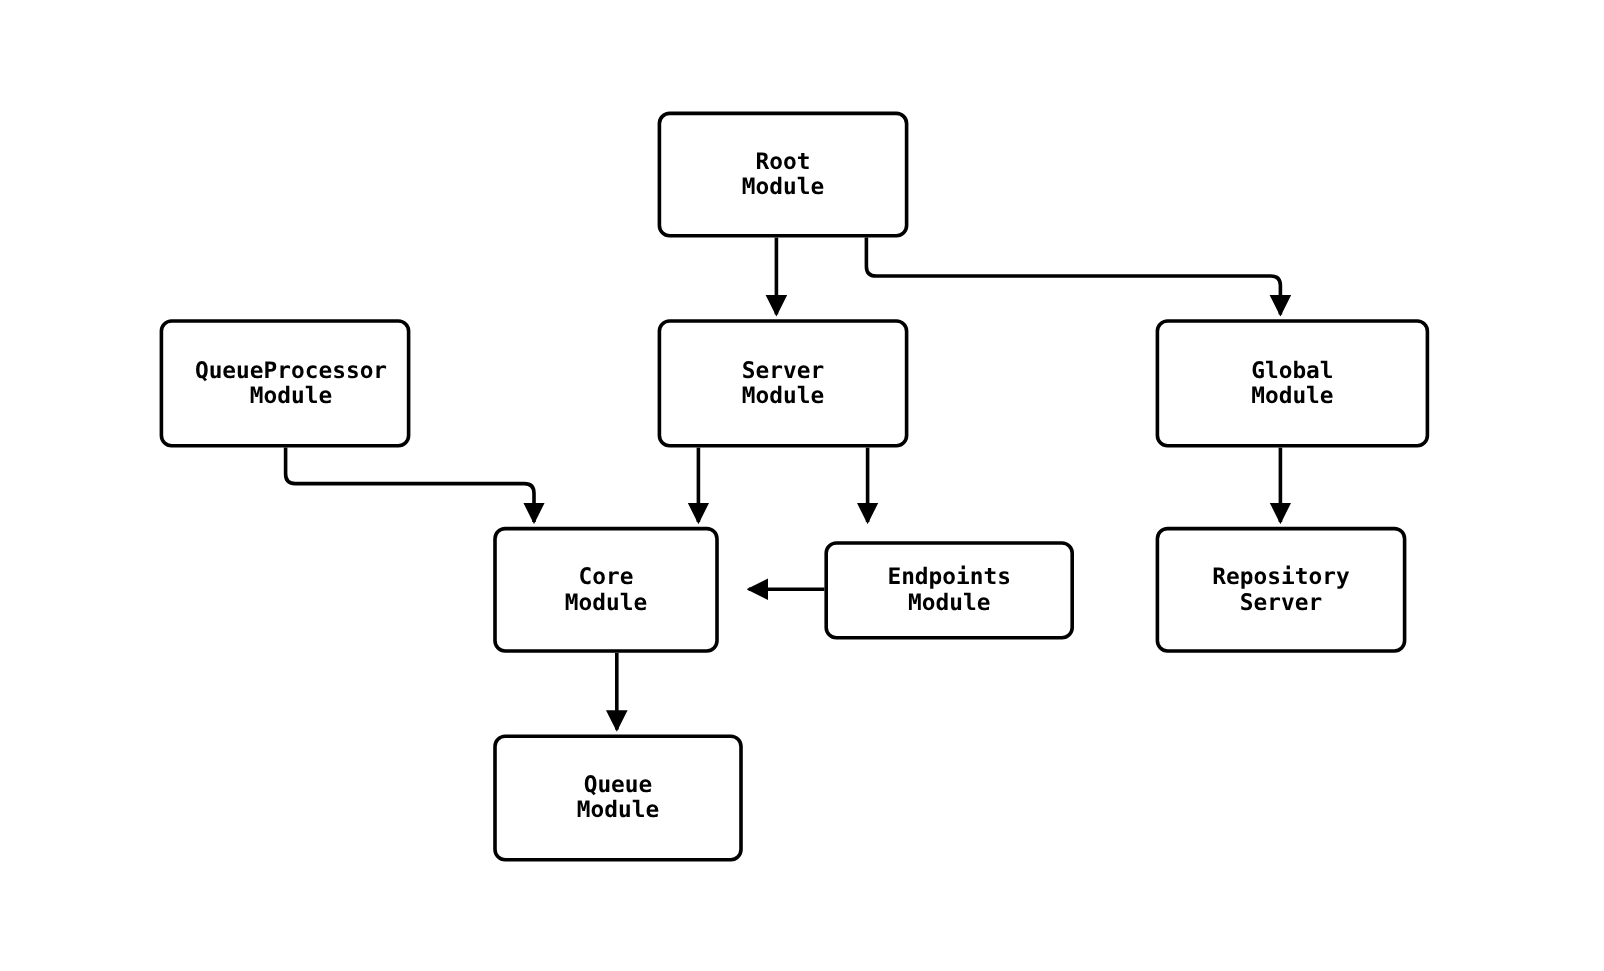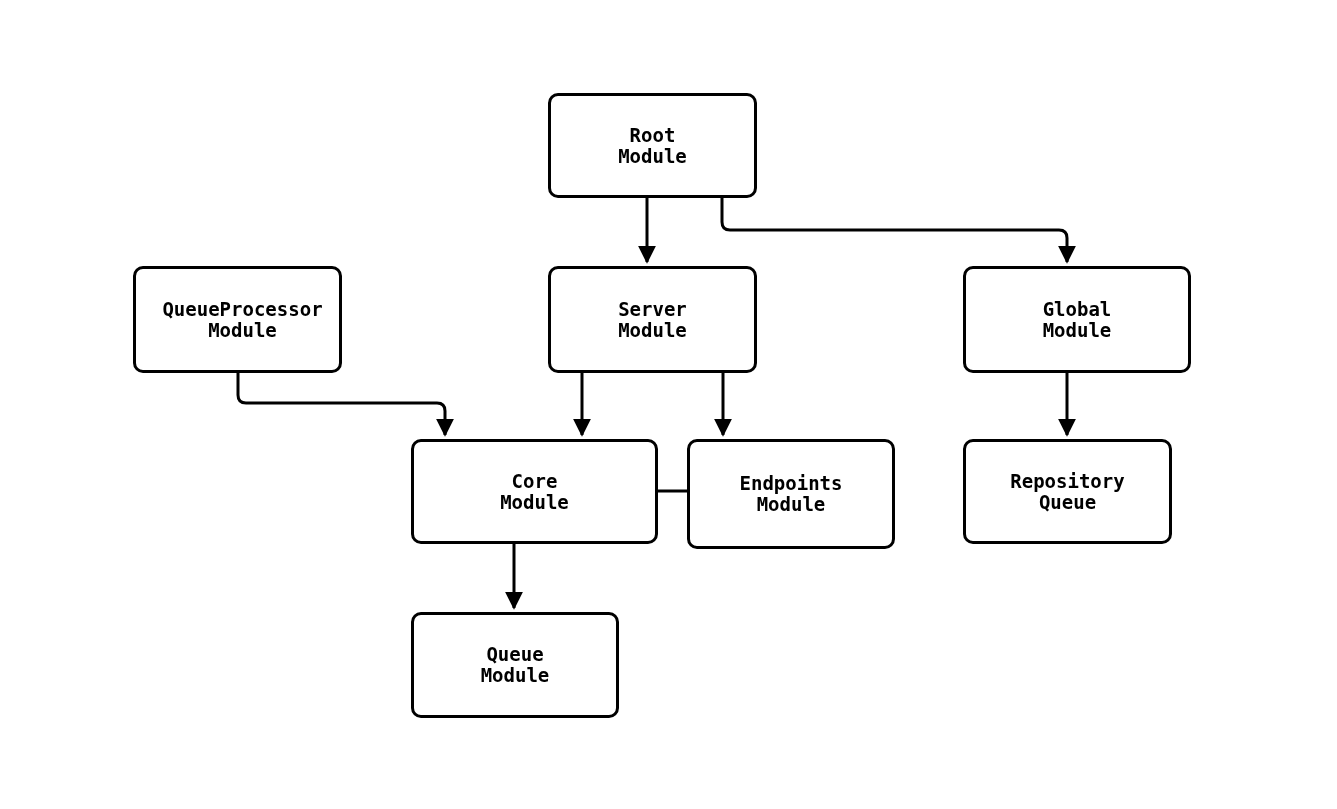--- a/index.html
+++ b/index.html
@@ -82,33 +82,33 @@
   <div class="node" style="left:548px; top:266px; width:209px; height:107px;">
     <span class="node-label">Server
 Module</span>
   </div>
 
   <div class="node" style="left:963px; top:266px; width:228px; height:107px;">
     <span class="node-label">Global
 Module</span>
   </div>
 
-  <div class="node" style="left:411px; top:439px; width:247px; height:105px;">
+  <div class="node" style="left:411px; top:439px; width:188px; height:105px;">
     <span class="node-label">Core
 Module</span>
   </div>
 
-  <div class="node" style="left:687px; top:439px; width:208px; height:110px;">
+  <div class="node" style="left:687px; top:451px; width:208px; height:82px;">
     <span class="node-label">Endpoints
 Module</span>
   </div>
 
   <div class="node" style="left:963px; top:439px; width:209px; height:105px;">
     <span class="node-label">Repository
-Queue</span>
+Server</span>
   </div>
 
   <div class="node" style="left:411px; top:612px; width:208px; height:106px;align-items:center;">
     <span class="node-label">Queue
 Module</span>
   </div>
 
 </div>
 
 </body></html>

